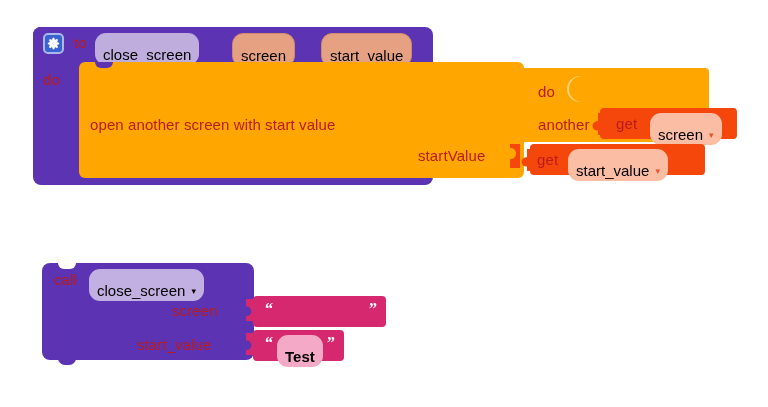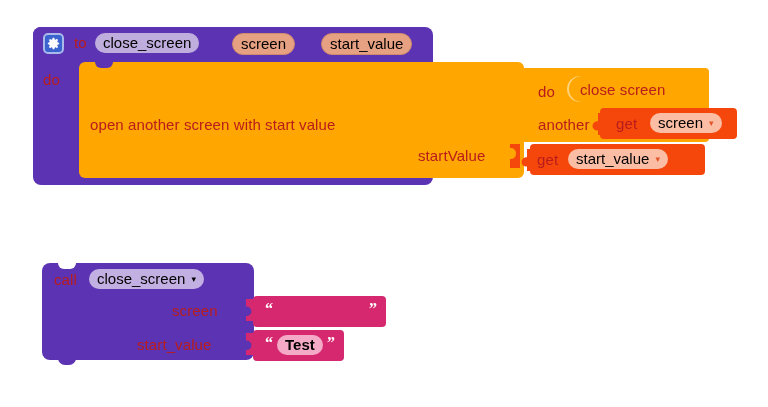--- a/index.html
+++ b/index.html
@@ -32,21 +32,21 @@
     line-height: 1;
     white-space: nowrap;
     letter-spacing: .1px;
   }
 
   
   .pill {
     display: inline-flex;
     align-items: center;
     border-radius: 11px;
-    padding: 2px 8px 3px 8px;
+    padding: 14px 8px 3px 8px;
     font-size: 15px;
     line-height: 1;
     color: #000;
     white-space: nowrap;
   }
   .pill .caret {
     margin-left: 6px;
     font-size: 9px;
     line-height: 1;
     transform: translateY(1px);
@@ -272,21 +272,20 @@
     <svg width="11" height="22" viewBox="0 0 11 22">
       <path fill="#ffa600" d="M11 0v22H5v-4c-3 0-5-1.6-5-4.2S2 9.6 5 9.6V0z"></path>
     </svg>
   </div>
 
   <div class="blk lbl" id="dores-do">do</div>
 
   <div class="blk lbl" id="dores-result">another</div>
 
   <div class="blk" id="close-screen-blk2"></div>
-  <div class="blk lbl" id="close-screen-lbl">close screen</div>
 
   <div class="blk" id="get-screen-blk"></div>
   <div class="blk" id="get-screen-plug">
     <svg width="11" height="22" viewBox="0 0 11 22">
       <path fill="#f5470c" d="M11 0v22H6v-4.5c-3.2 0-5.4-1.8-5.4-4.6S3 8.3 6 8.3V0z"></path>
     </svg>
   </div>
   <div class="blk lbl" id="get-screen-lbl">get</div>
   <div class="blk" id="get-screen-pill">
     <span class="pill pill-peach">

